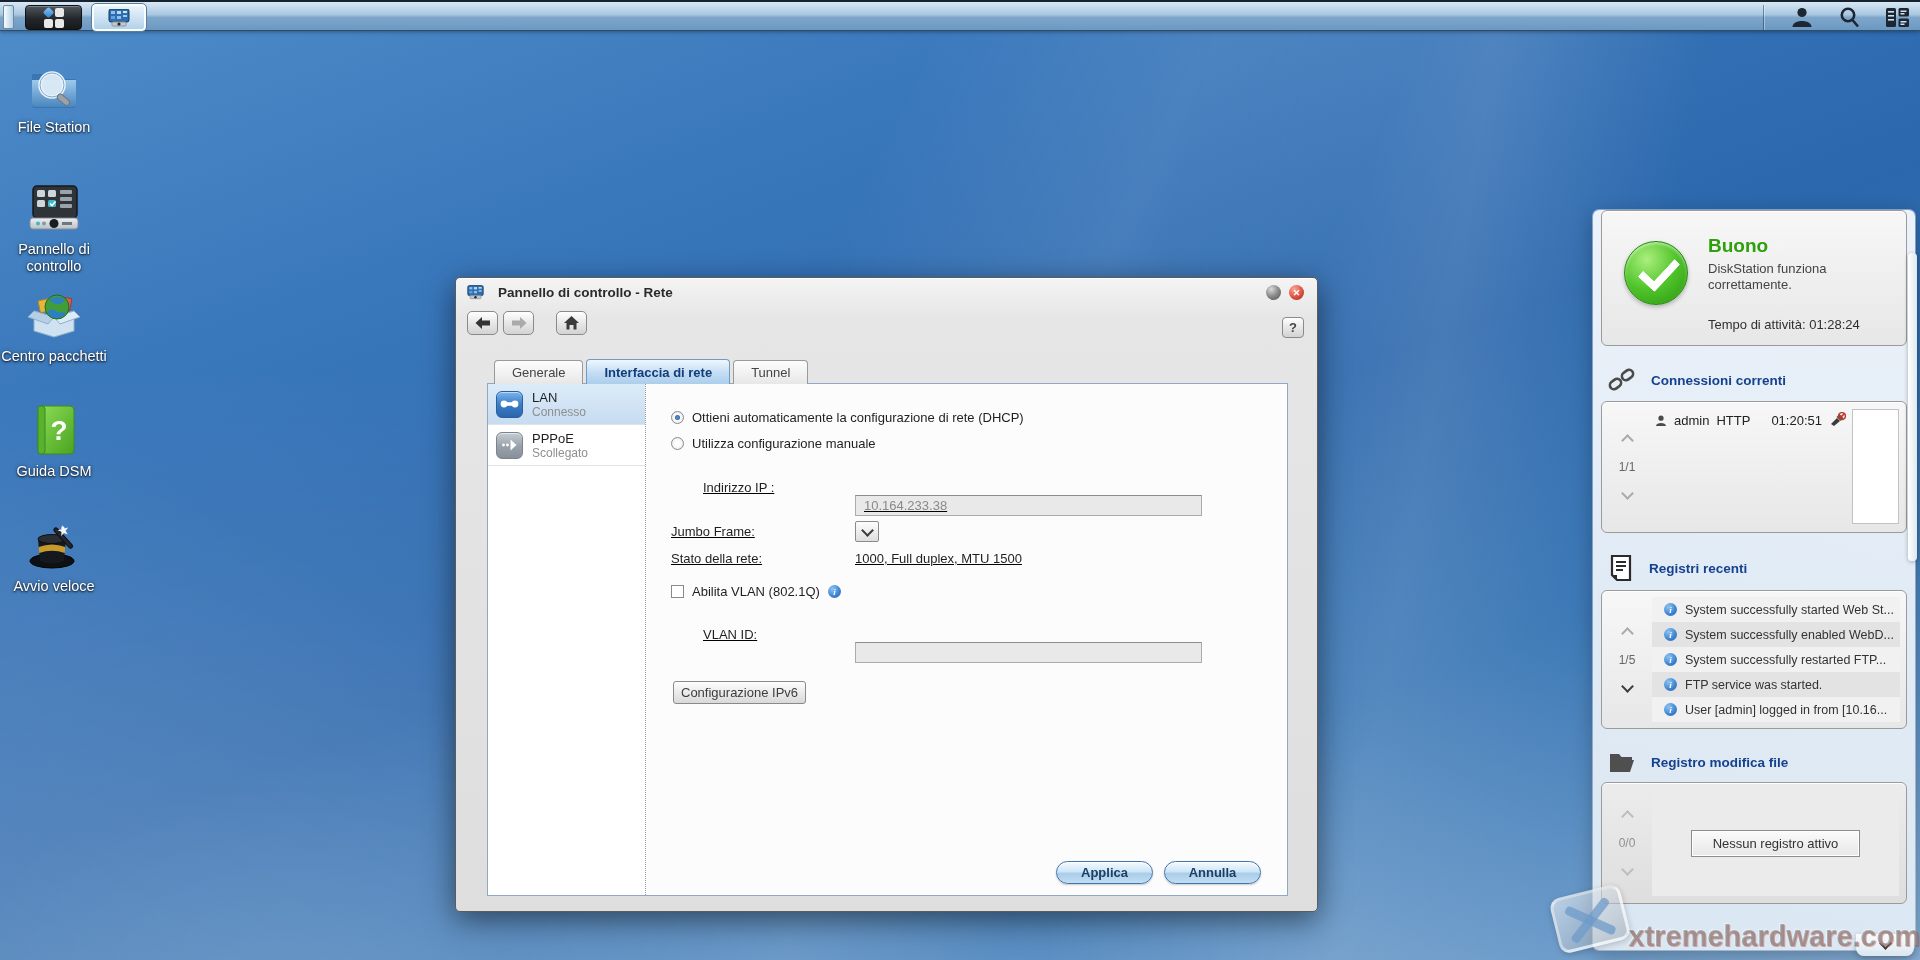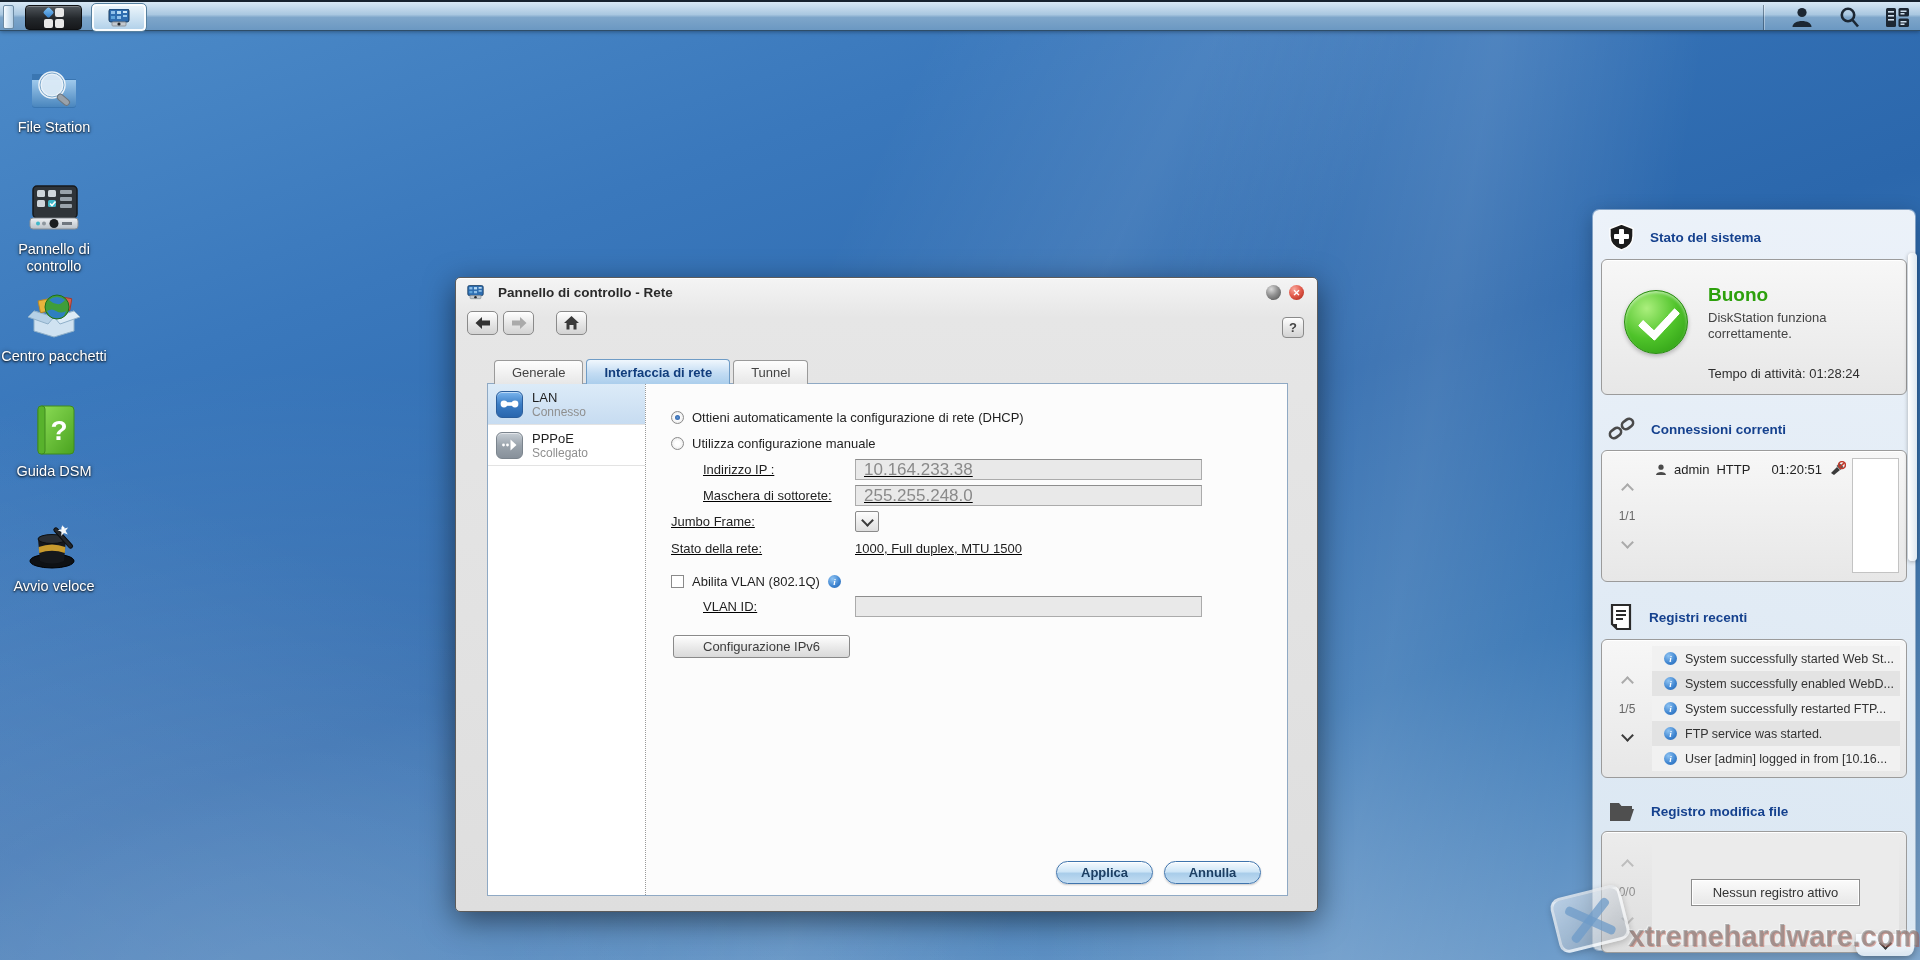--- a/index.html
+++ b/index.html
@@ -75,30 +75,30 @@
   .iface .st { font-size:12px; color:#8f8f8f; }
   .form { position:absolute; left:183px; top:23px; right:16px; }
   .radio-row { display:flex; align-items:center; gap:8px; height:21px; margin-bottom:5px; font-size:13px; color:#1f1f1f; cursor:pointer; }
   .radio { width:13px; height:13px; border-radius:50%; border:1px solid #8a8a8a; flex:none;
     background:radial-gradient(#fff 30%, #e2e2e2); position:relative; }
   .radio.on::after { content:""; position:absolute; left:3px; top:3px; width:5px; height:5px; border-radius:50%;
     background:radial-gradient(#5a95d5,#20509a); }
   .frow { display:flex; align-items:center; margin-bottom:5px; min-height:21px;text-decoration:underline; }
   .frow .lbl { width:184px; padding-left:32px; font-size:13px; color:#1f1f1f; flex:none; }
   .input-dis { width:347px; height:21px; background:#e9e9e9; border:1px solid #ababab; border-top-color:#8d8d8d;
-    color:#8a8a8a; font-size:17px; padding:0 8px; display:flex; align-items:center; }
+    color:#8a8a8a; font-size:13px; padding:0 8px; display:flex; align-items:center;margin-top:36px; }
   .mini-select { width:24px; height:21px; border:1px solid #8a8a8a; border-radius:2px;
     background:linear-gradient(#fdfdfd,#dedede); display:grid; place-content:center; cursor:pointer; }
   .statval { font-size:13px; color:#1f1f1f; }
   .cb-row { display:flex; align-items:center; gap:8px; height:21px; margin:12px 0 4px 0; font-size:13px; color:#1f1f1f; cursor:pointer; }
   .cb { width:13px; height:13px; border:1px solid #8a8a8a; background:#fff; flex:none; }
   .info { width:13px; height:13px; border-radius:50%; flex:none; color:#fff; font-size:9px; font-weight:bold;
     display:inline-grid; place-content:center; background:radial-gradient(circle at 35% 30%, #8fc4f3, #3b82cf 60%, #2a65ac); }
   .info::before { content:"i"; font-style:italic; font-family:"Liberation Serif", serif; }
-  .gbtn { height:23px; padding:0 29px; border:1px solid #8a8a8a; border-radius:3px; font-size:13px; color:#3d3d3d;
+  .gbtn { height:23px; padding:0 7px; border:1px solid #8a8a8a; border-radius:3px; font-size:13px; color:#3d3d3d;
     background:linear-gradient(#fefefe,#e9e9e9 55%,#d9d9d9); display:inline-flex; align-items:center; cursor:pointer;
     box-shadow:inset 0 1px 0 #fff; }
   .ipv6 { margin-top:13px; margin-left:2px; }
   .win-foot { position:absolute; right:56px; bottom:27px; display:flex; gap:11px; }
   .pill { height:23px; min-width:97px; border-radius:12px; border:1px solid #3f74ad; font-size:13px; font-weight:bold;
     color:#1c3f63; display:grid; place-content:center; padding:0 20px; cursor:pointer;
     background:linear-gradient(#f5fafe,#cfe6f7 45%,#a9cdea 55%,#c3ddf2);
     box-shadow:inset 0 1px 0 rgba(255,255,255,.9), 0 1px 2px rgba(0,0,0,.2); }
   .chev { width:9px; height:9px; border:solid #aaa; border-width:0 2.5px 2.5px 0; display:inline-block; }
   .chev.up { transform:rotate(-135deg); } .chev.down { transform:rotate(45deg); }
@@ -401,24 +401,20 @@
           <span>Ottieni automaticamente la configurazione di rete (DHCP)</span>
         </div>
         <div class="radio-row">
           <span class="radio"></span>
           <span>Utilizza configurazione manuale</span>
         </div>
         <div class="frow">
           <span class="lbl">Indirizzo IP :</span>
           <span class="input-dis">10.164.233.38</span>
         </div>
-        <div class="frow">
-          <span class="lbl">Maschera di sottorete:</span>
-          <span class="input-dis">255.255.248.0</span>
-        </div>
         <div class="frow" style="margin-bottom:6px">
           <span class="lbl" style="padding-left:0;width:184px">Jumbo Frame:</span>
           <span class="mini-select">
               <span class="chev down dark" style="margin-top:-3px"></span>
             </span>
         </div>
         <div class="frow">
           <span class="lbl" style="padding-left:0;width:184px">Stato della rete:</span>
           <span class="statval">1000, Full duplex, MTU 1500</span>
         </div>
@@ -436,28 +432,20 @@
     </div>
 
     <div class="win-foot">
       <div class="pill">Applica</div>
       <div class="pill">Annulla</div>
     </div>
   </div>
 
   <div class="widgets">
 
-    <div class="whead">
-      <svg width="27" height="28" viewBox="0 0 27 28">
-        <path d="M13.5 1 L25 5.5 V13 C25 20.5 20 25 13.5 27 C7 25 2 20.5 2 13 V5.5 Z" fill="#1c1c1c" stroke="#fff" stroke-width="1.4"></path>
-        <rect x="11" y="6" width="5" height="15" rx="1" fill="#fff"></rect>
-          <rect x="6" y="11" width="15" height="5" rx="1" fill="#fff"></rect>
-      </svg>
-      <span class="wt">Stato del sistema</span>
-    </div>
     <div class="wpanel health">
       <div class="gcheck"></div>
       <div class="hb">Buono</div>
       <div class="hd">DiskStation funziona correttamente.</div>
       <div class="hu">Tempo di attività: 01:28:24</div>
     </div>
 
     <div class="whead">
       <svg width="28" height="26" viewBox="0 0 28 26" fill="none" stroke="#4a4a4a" stroke-width="2.6">
         <rect x="1.5" y="13" width="12" height="8" rx="4" transform="rotate(-38 7.5 17)"></rect>

